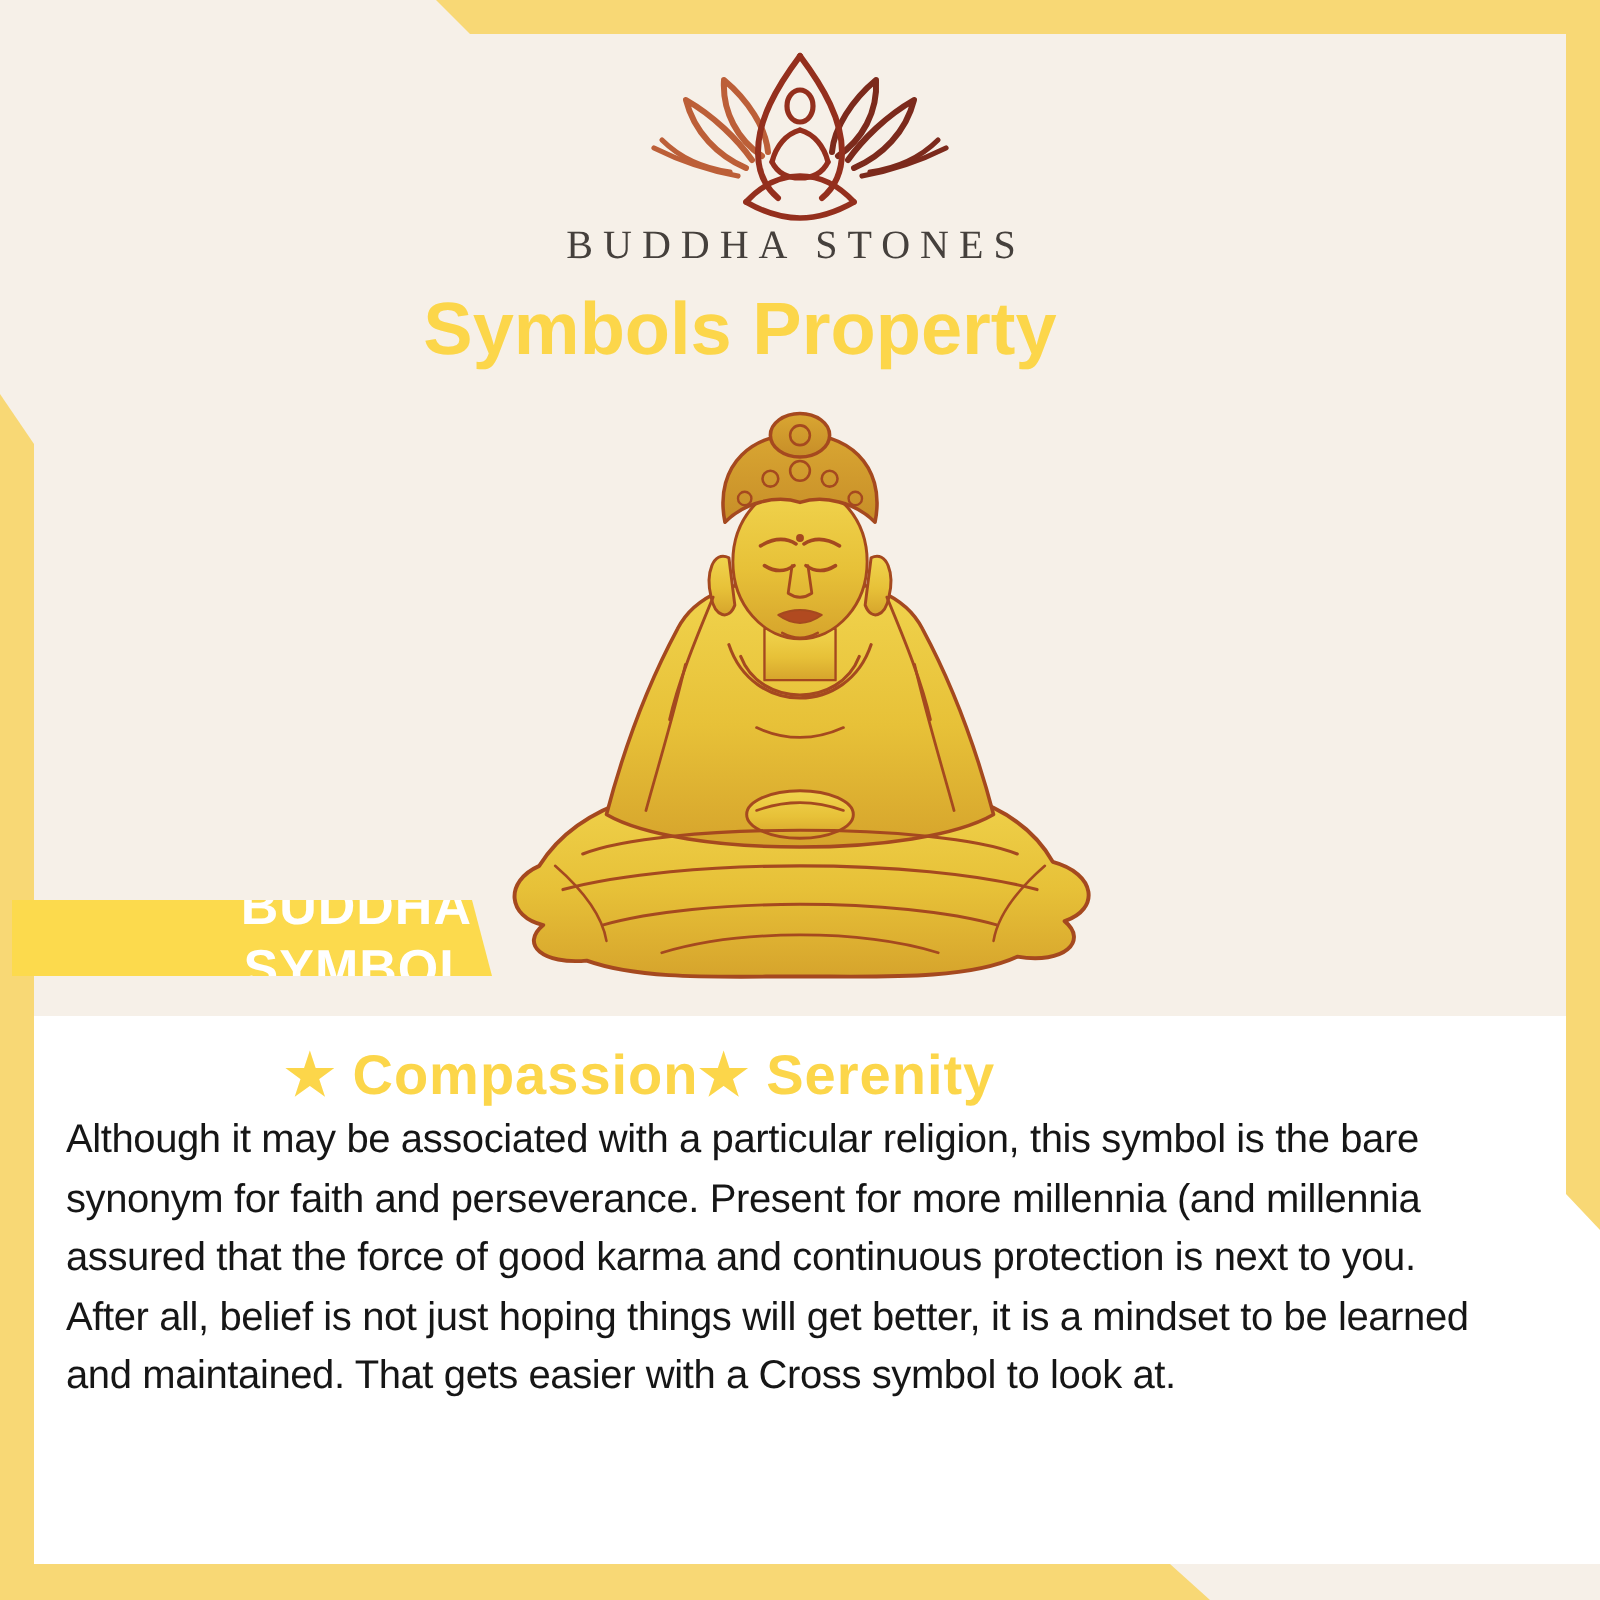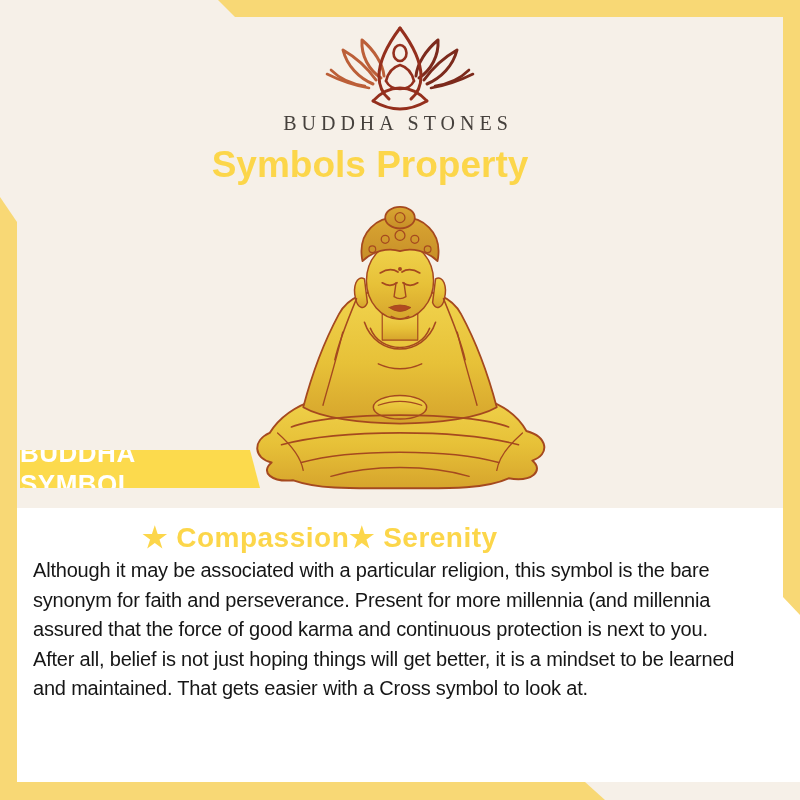--- a/index.html
+++ b/index.html
@@ -44,24 +44,24 @@
   
   .page-title{
     position:absolute;left:0;top:144px;width:740px;text-align:center;
     font-size:37px;font-weight:bold;letter-spacing:0px;
     color:var(--accent_yellow_text);
   }
   
   .buddha{position:absolute;left:242px;top:202px;width:316px;height:290px;}
   
   .symbol-banner{
-    position:absolute;left:20px;top:450px;width:240px;height:38px;
+    position:absolute;left:6px;top:450px;width:240px;height:38px;
     background:var(--banner_yellow);
     clip-path:polygon(0 0,230px 0,240px 38px,0 38px);
-    display:flex;align-items:center;justify-content:center;
+    display:flex;align-items:center;justify-content:center;text-align:right;
   }
   .symbol-banner span{
     color:#ffffff;font-size:26px;font-weight:700;letter-spacing:0.5px;
     padding-right:10px;
   }
   
   .properties-line{
     position:absolute;left:0;top:521px;width:640px;text-align:center;
     font-size:28px;font-weight:bold;letter-spacing:0.5px;
     color:var(--accent_yellow_text);

